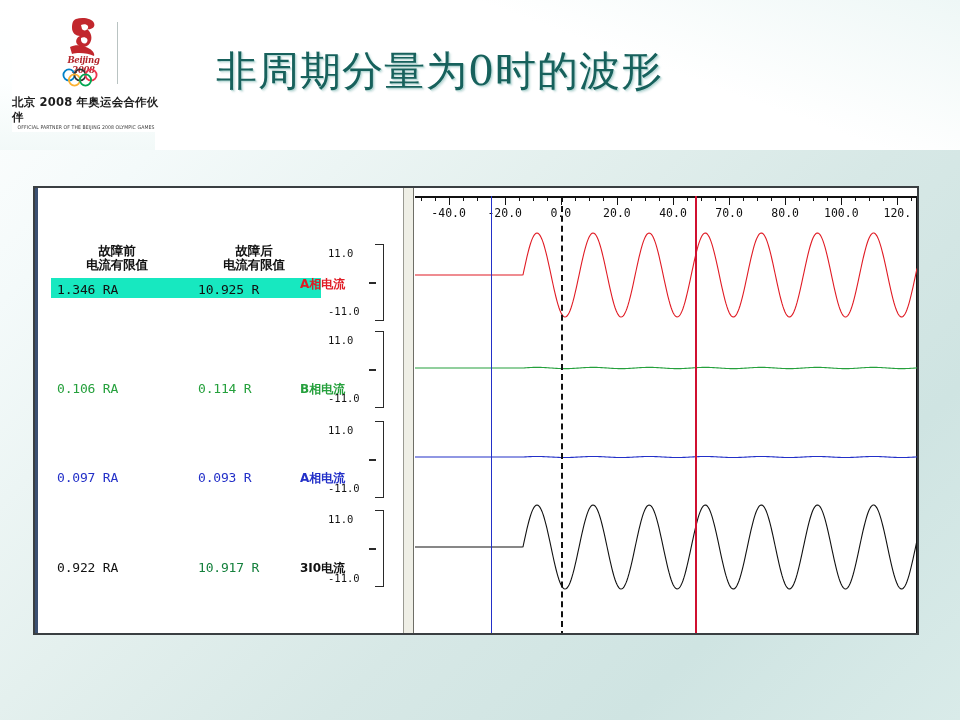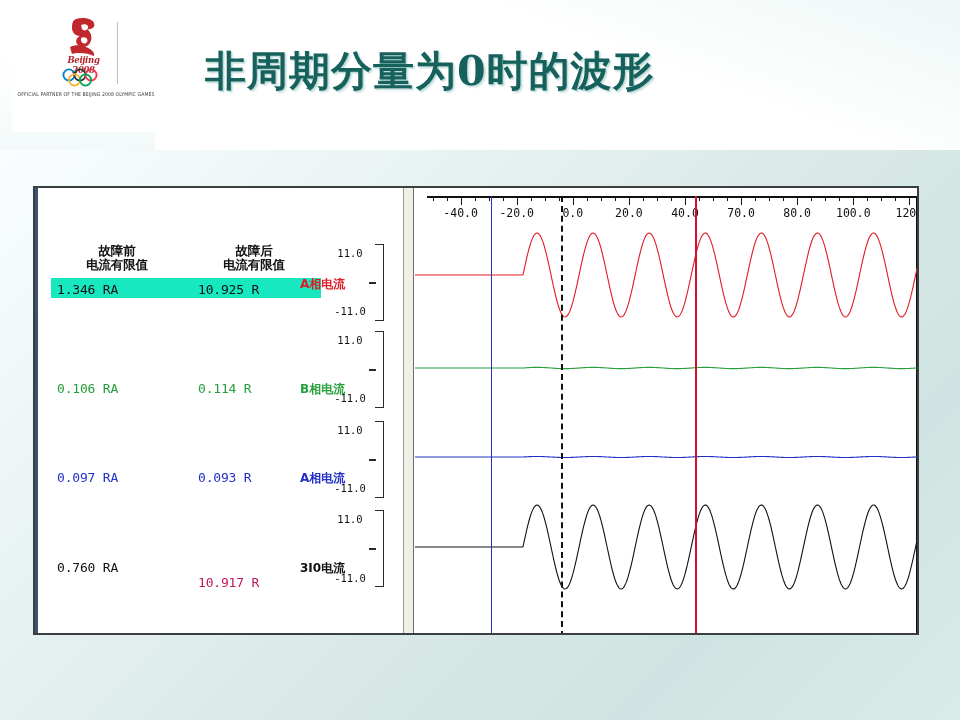--- a/index.html
+++ b/index.html
@@ -98,23 +98,23 @@
     font-family: "DejaVu Sans", sans-serif;
   }
   .logo-cap-en {
     font-size: 4.6px; color: #3a3a3a; letter-spacing: .1px;
     transform: scaleY(1.1);
     font-family: "DejaVu Sans", sans-serif;
   }
 
   
   #title {
-    position: absolute; left: 205px; top: 44px;
+    position: absolute; left: 216px; top: 44px;
     font-family: "DejaVu Serif", serif;
-    font-size: 41px; font-weight: bold;
+    font-size: 41px; font-weight: normal;
     color: #17615c;
     letter-spacing: 1px;
     text-shadow: 1px 1px 0 rgba(180,215,212,.85), 2px 2px 2px rgba(150,195,192,.45);
     white-space: nowrap;
   }
 
   
   #panel {
     position: absolute; left: 33px; top: 186px;
     width: 886px; height: 449px;
@@ -168,21 +168,21 @@
   .chan-label {
     position: absolute; left: 262px;
     font-family: "DejaVu Sans", sans-serif;
     font-size: 12px; font-weight: bold;
     white-space: nowrap;
   }
   .scale-num {
     position: absolute;
     font-family: "DejaVu Sans Mono", monospace;
     font-size: 10.5px; color: #111;
-    text-align: center; width: 44px;
+    text-align: left; width: 44px;
   }
   .bracket {
     position: absolute; left: 337px;
     width: 9px;
     border: 1.6px solid #2a2a2a;
     border-left: none;
     box-sizing: border-box;
   }
   .bracket-tick {
     position: absolute; left: 331px;
@@ -190,21 +190,21 @@
   }
 
   
   #chart-area {
     position: absolute; left: 380px; top: 0;
     width: 502px; height: 100%;
     background: #ffffff;
   }
   #axis-top {
     position: absolute; left: 0; top: 8px;
-    width: 100%; height: 34px; margin-left: 12px;
+    width: 100%; height: 34px;
   }
   .axis-line {
     position: absolute; left: 0; top: 0; width: 100%; height: 1.5px;
     background: #111;
   }
   .tick {
     position: absolute; top: 1.5px; width: 1px; background: #111;
   }
   .tick.major { height: 7px; }
   .tick.minor { height: 3.5px; }
@@ -271,20 +271,21 @@
             <circle cx="8" cy="8" r="5.6" stroke="#0081c8"></circle>
             <circle cx="19" cy="8" r="5.6" stroke="#333333"></circle>
             <circle cx="30" cy="8" r="5.6" stroke="#ee334e"></circle>
             <circle cx="13.5" cy="13" r="5.6" stroke="#fcb131"></circle>
             <circle cx="24.5" cy="13" r="5.6" stroke="#00a651"></circle>
           </g>
         </svg>
       </div>
       <div class="logo-div"></div>
     </div>
+    <div class="logo-cap-cn">北京 2008 年奥运会合作伙伴</div>
     <div class="logo-cap-en">OFFICIAL PARTNER OF THE BEIJING 2008 OLYMPIC GAMES</div>
   </div>
 
   <div id="title">非周期分量为0时的波形</div>
 
   <div id="panel">
     <div id="panel-inner">
       <div class="panel-left-edge"></div>
 
       <div id="table-area">
@@ -302,22 +303,22 @@
 
         <div class="tbl-cell col-a" style="top:94px;color:#111">1.346 RA</div>
         <div class="tbl-cell col-b" style="top:94px;color:#111">10.925 R</div>
 
         <div class="tbl-cell col-a" style="top:193px;color:#25a03c">0.106 RA</div>
         <div class="tbl-cell col-b" style="top:193px;color:#25a03c">0.114 R</div>
 
         <div class="tbl-cell col-a" style="top:282px;color:#2330c8">0.097 RA</div>
         <div class="tbl-cell col-b" style="top:282px;color:#2330c8">0.093 R</div>
 
-        <div class="tbl-cell col-a" style="top:372px;color:#111">0.760 RA</div>
-        <div class="tbl-cell col-b" style="top:387px;color:#be185d">10.917 R</div>
+        <div class="tbl-cell col-a" style="top:372px;color:#111">0.922 RA</div>
+        <div class="tbl-cell col-b" style="top:372px;color:#15803d">10.917 R</div>
 
         <div class="chan-label" style="top:88px;color:#e01b24">A相电流</div>
         <div class="scale-num" style="left:290px;top:59px">11.0</div>
         <div class="scale-num" style="left:290px;top:117px">-11.0</div>
         <div class="bracket" style="top:56px;height:77px"></div>
         <div class="bracket-tick" style="top:94px"></div>
 
         <div class="chan-label" style="top:193px;color:#25a03c">B相电流</div>
         <div class="scale-num" style="left:290px;top:146px">11.0</div>
         <div class="scale-num" style="left:290px;top:204px">-11.0</div>

